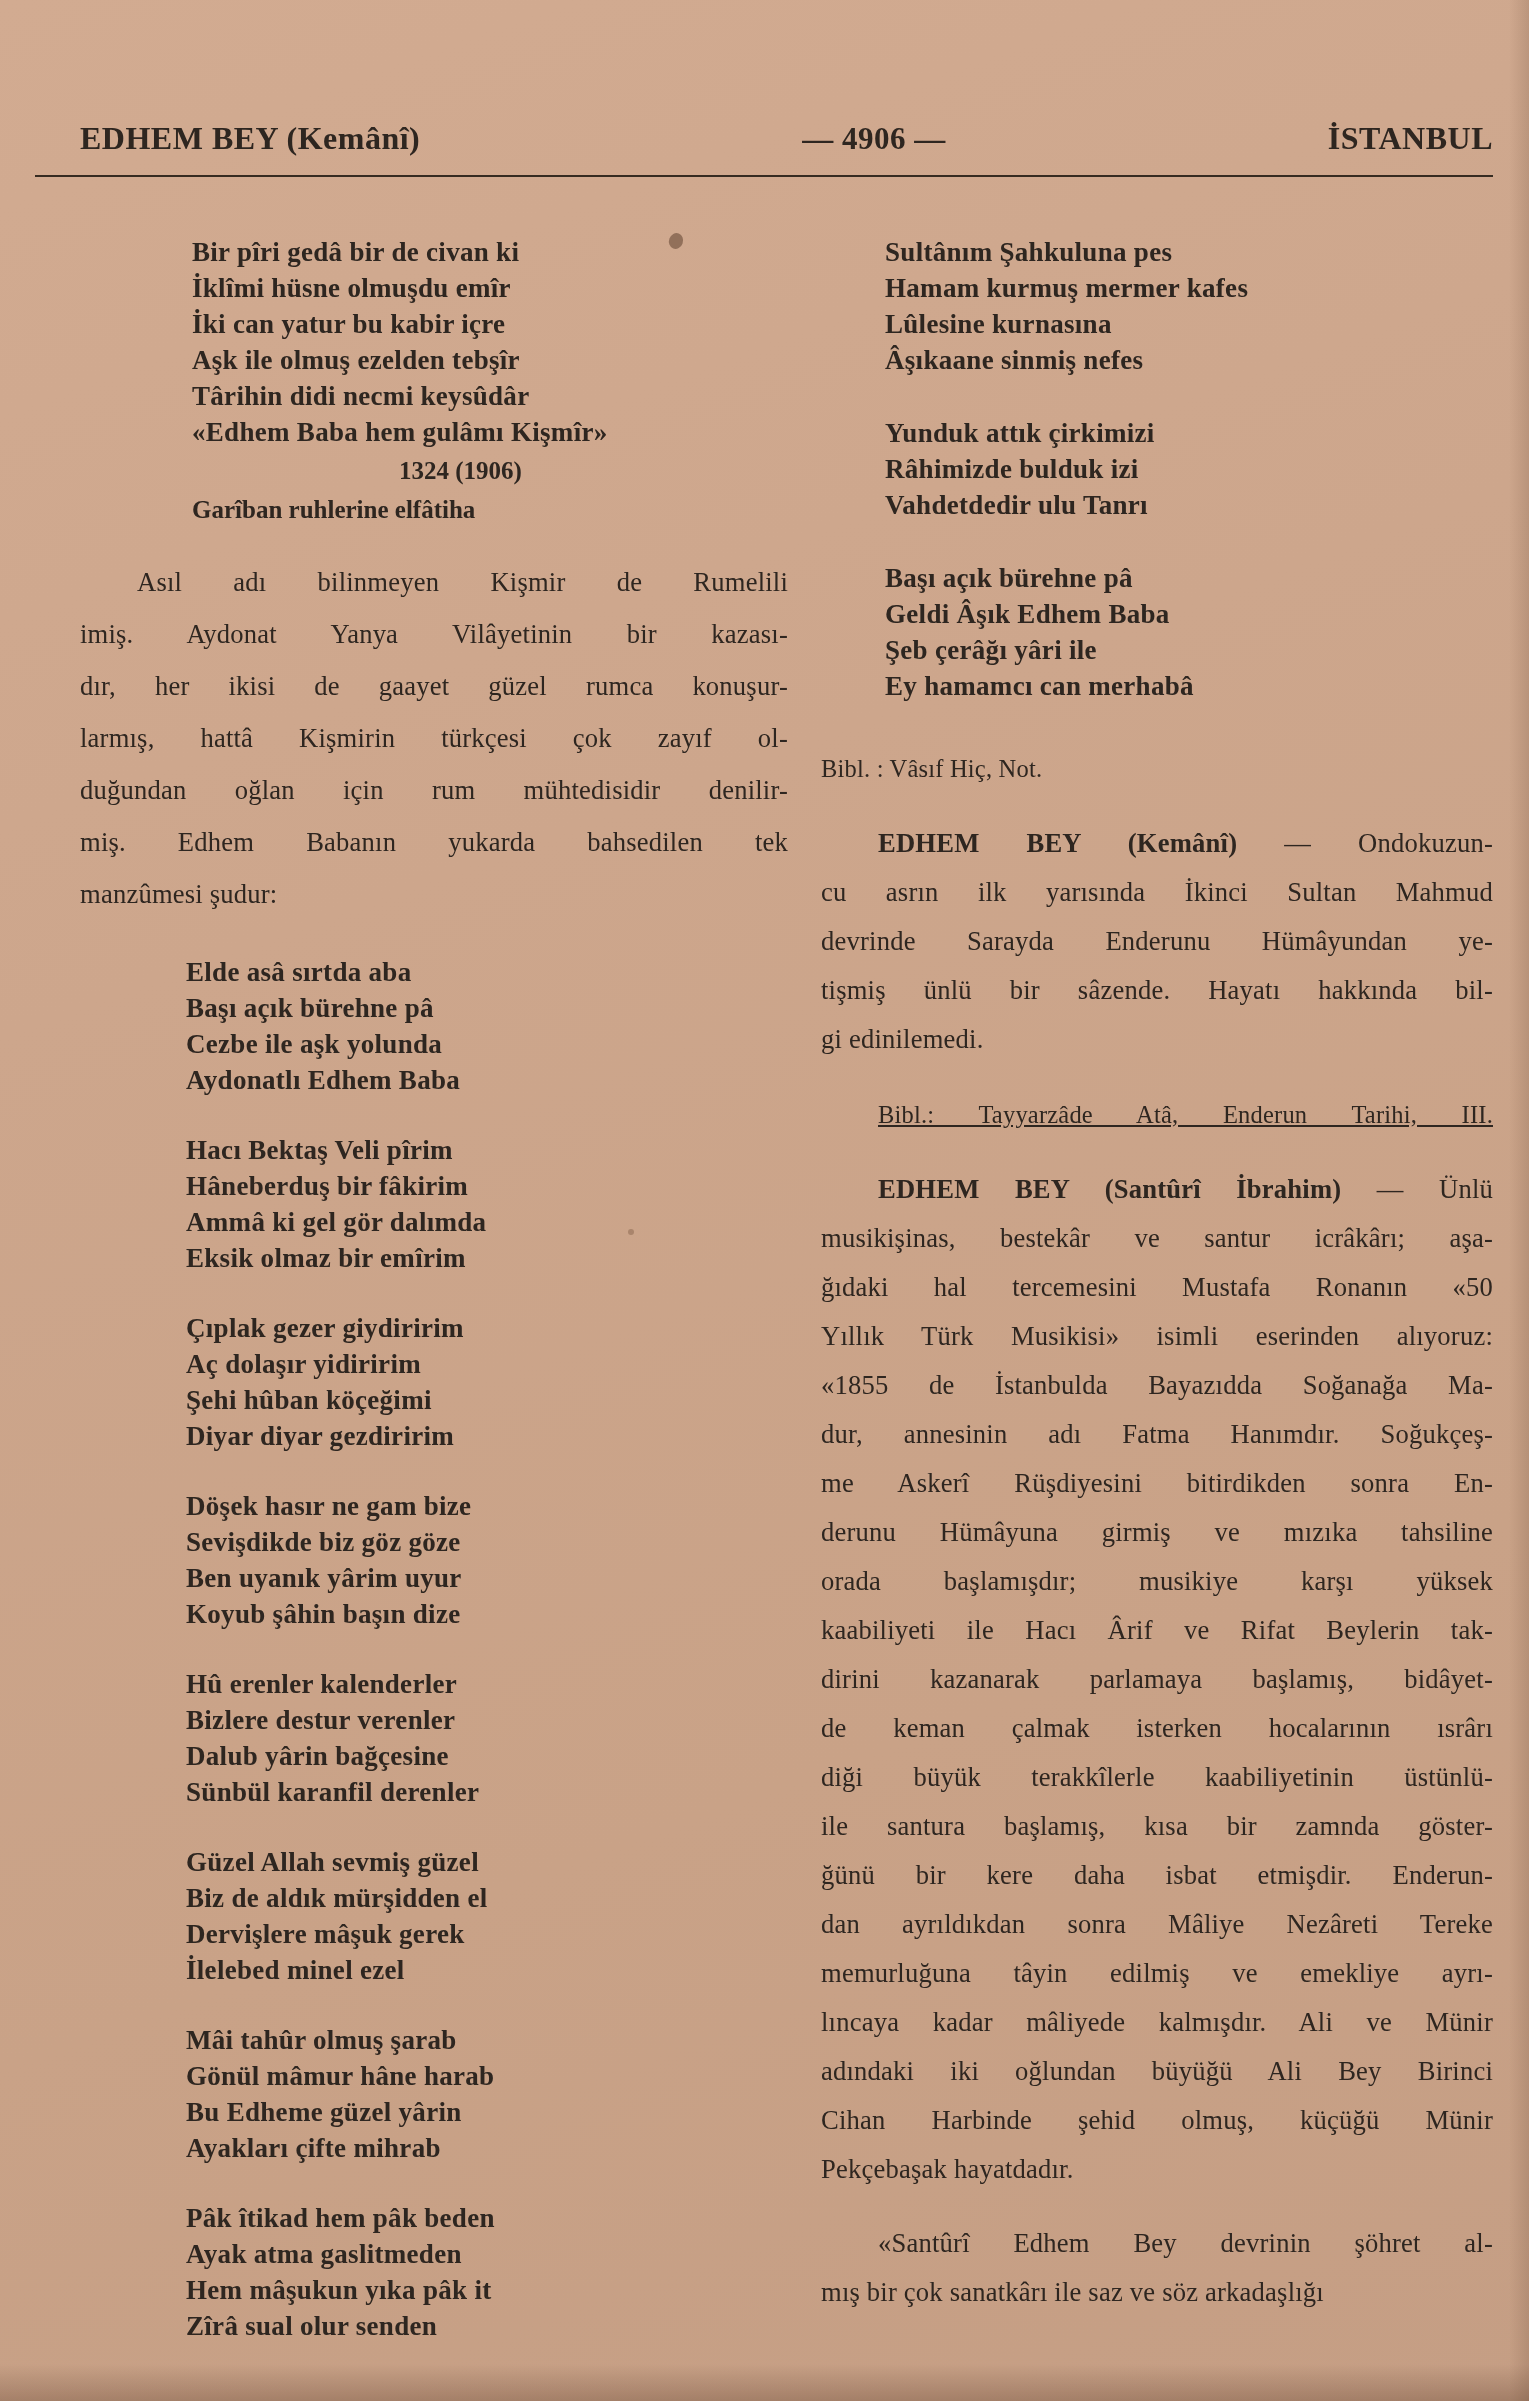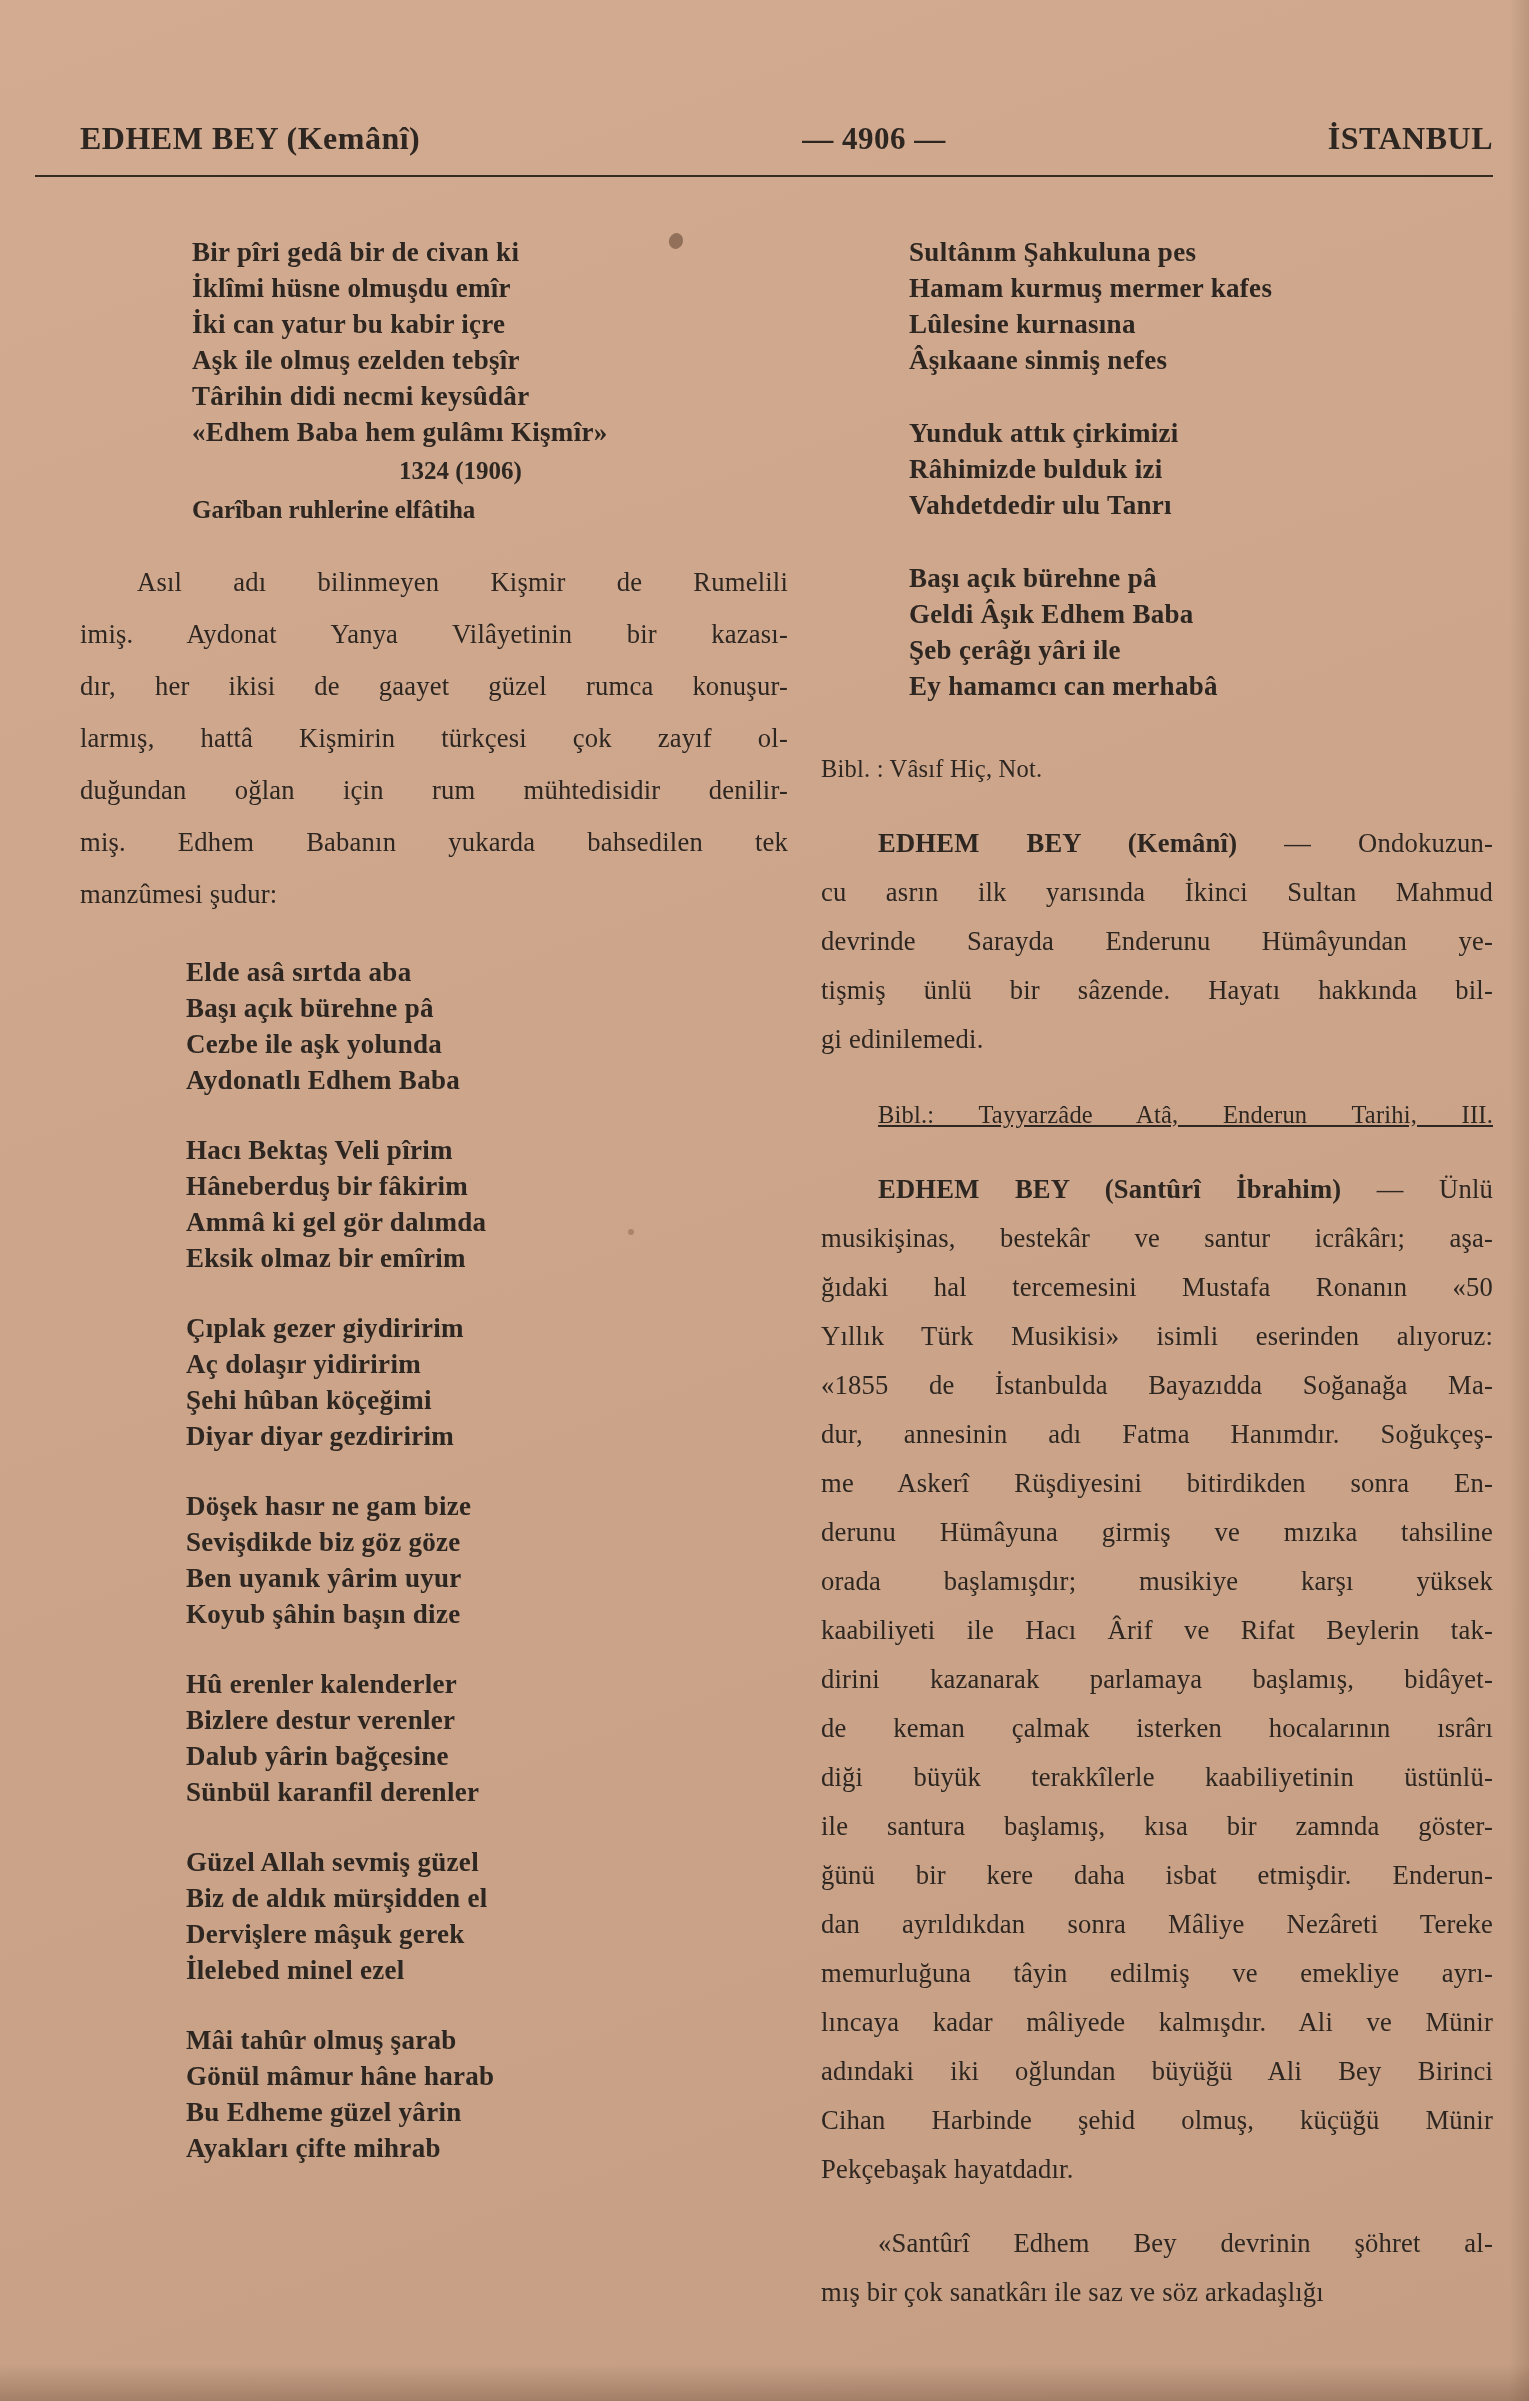--- a/index.html
+++ b/index.html
@@ -36,21 +36,21 @@
   .col{flex:0 0 auto;}
   .col.left{width:708px;}
   .col.right{flex:1 1 auto;min-width:0;}
 
   .poem{font-weight:bold;font-size:27px;line-height:36px;letter-spacing:0.3px;}
   .poem1{margin-left:112px;width:537px;}
   .date-line{margin-left:112px;width:537px;text-align:center;font-weight:bold;font-size:25px;line-height:36px;margin-top:3.2px;}
   .poem-closing{margin-left:112px;font-weight:bold;font-size:25px;line-height:36px;margin-top:3.2px;}
 
   .stanza{margin-left:106px;margin-top:34px;}
-  .col.right .stanza{margin-left:88px;margin-top:0;}
+  .col.right .stanza{margin-left:64px;margin-top:0;}
   .col.right .stanza + .stanza{margin-top:37px;}
 
   .para{font-size:26.6px;line-height:52px;letter-spacing:0.2px;}
   .para1{margin-top:28px;}
   .col.right .para{line-height:49px;}
 
   .tline{min-height:1em;white-space:normal;}
   .just{text-align:justify;text-align-last:justify;}
   .indent{text-indent:57px;}
 
@@ -143,20 +143,26 @@
           <div class="tline">Güzel Allah sevmiş güzel</div>
           <div class="tline">Biz de aldık mürşidden el</div>
           <div class="tline">Dervişlere mâşuk gerek</div>
           <div class="tline">İlelebed minel ezel</div>
         </div>
       <div class="poem stanza">
           <div class="tline">Mâi tahûr olmuş şarab</div>
           <div class="tline">Gönül mâmur hâne harab</div>
           <div class="tline">Bu Edheme güzel yârin</div>
           <div class="tline">Ayakları çifte mihrab</div>
+        </div>
+      <div class="poem stanza">
+          <div class="tline">Pâk îtikad hem pâk beden</div>
+          <div class="tline">Ayak atma gaslitmeden</div>
+          <div class="tline">Hem mâşukun yıka pâk it</div>
+          <div class="tline">Zîrâ sual olur senden</div>
         </div>
     </div>
 
     <div class="col right">
       <div class="poem stanza">
           <div class="tline">Sultânım Şahkuluna pes</div>
           <div class="tline">Hamam kurmuş mermer kafes</div>
           <div class="tline">Lûlesine kurnasına</div>
           <div class="tline">Âşıkaane sinmiş nefes</div>
         </div>

